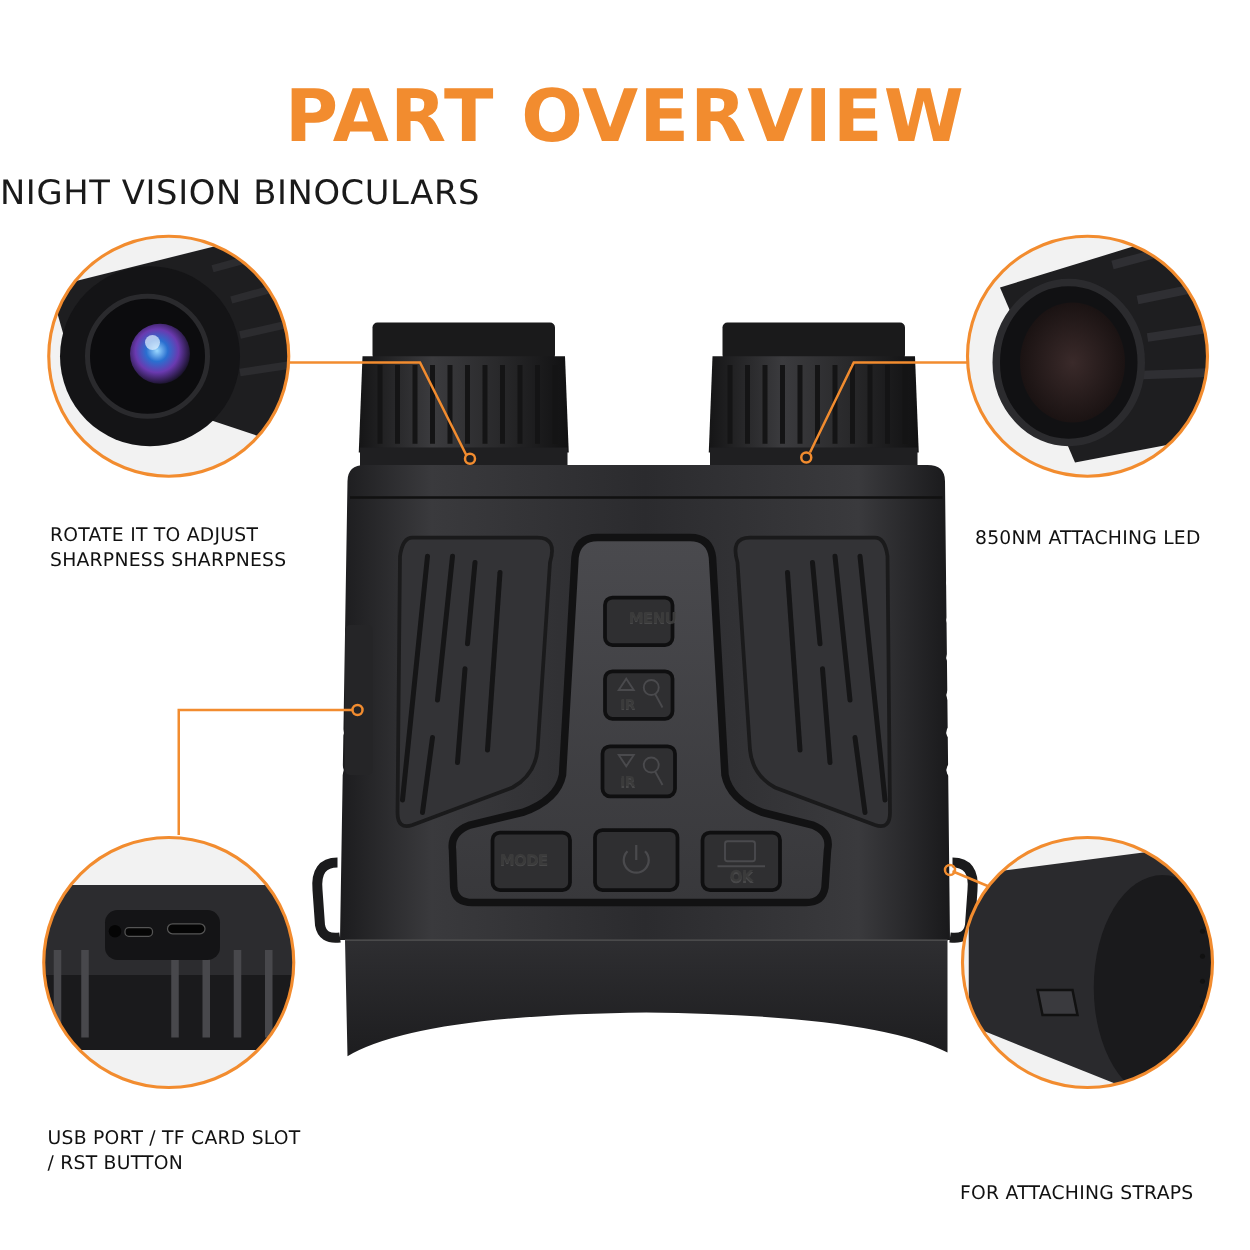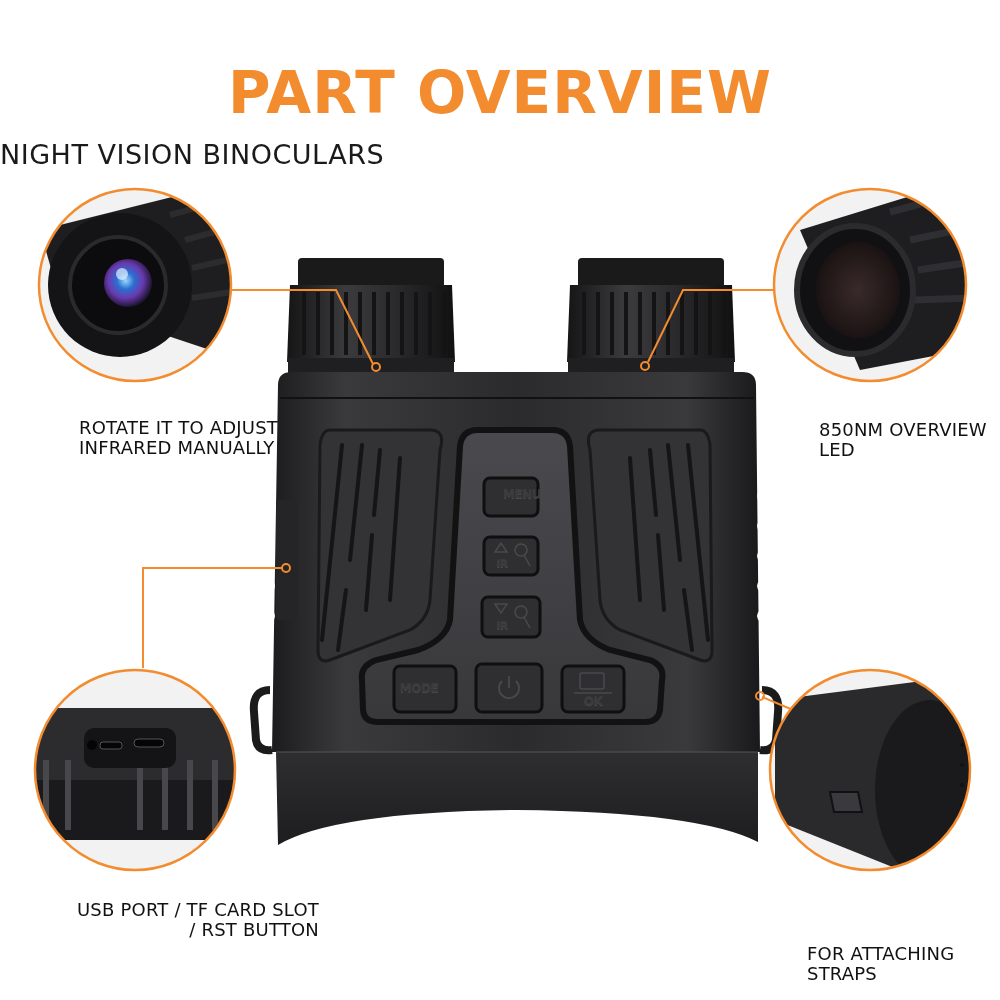--- a/index.html
+++ b/index.html
@@ -10,22 +10,22 @@
     position: absolute; left: 0; top: 58px; width: 1000px; text-align: center;
     font-family: "DejaVu Sans", sans-serif; font-weight: bold; font-size: 58px;
     color: #f28c2f; letter-spacing: 1px; line-height: 70px;
   }
   .subtitle {
     position: absolute; left: 0; top: 138px; width: 1000px; 
     font-family: "DejaVu Sans", sans-serif; font-size: 27px; color: #1a1a1a;
     line-height: 34px; letter-spacing: 0.5px;
   }
   .label {
-    position: absolute; font-family: "DejaVu Sans", sans-serif; font-size: 18px;
-    color: #111; line-height: 20px; font-weight: 500; letter-spacing: 0.2px; margin-left: 39px;
+    position: absolute; font-family: "DejaVu Sans", sans-serif; font-size: 15px;
+    color: #111; line-height: 20px; font-weight: 500; letter-spacing: 0.2px;
   }
 
   svg.art { position: absolute; left: 0; top: 0; width: 1000px; height: 1000px; }
   .btn-label {
     position: absolute; color: #3b3b3b; font-family: "DejaVu Sans", sans-serif;
     font-weight: bold; text-align: center; letter-spacing: -0.5px;
     text-shadow: 0 1px 0 rgba(120,120,120,0.35);
   }
 </style>
 </head>
@@ -269,24 +269,24 @@
 </svg>
 
 <div class="btn-label" style="left:484px;top:487px;width:76px;font-size:12px;">MENU</div>
 <div class="btn-label" style="left:490px;top:557px;width:24px;font-size:11px;">IR</div>
 <div class="btn-label" style="left:490px;top:619px;width:24px;font-size:11px;">IR</div>
 <div class="btn-label" style="left:394px;top:681px;width:50px;font-size:12px;">MODE</div>
 <div class="btn-label" style="left:562px;top:694px;width:62px;font-size:12px;">OK</div>
 
 <div class="label" style="left:40px;top:418px;">
   <div>ROTATE IT TO ADJUST</div>
-  <div>INFRARED MANUALLY</div>
+  <div>SHARPNESS SHARPNESS</div>
 </div>
 <div class="label" style="left:780px;top:420px;">
-  <div>850NM OVERVIEW LED</div>
-</div>
-<div class="label" style="left:38px;top:900px;text-align:right;">
+  <div>850NM ATTACHING LED</div>
+</div>
+<div class="label" style="left:38px;top:900px;">
   <div>USB PORT / TF CARD SLOT</div>
   <div>/ RST BUTTON</div>
 </div>
 <div class="label" style="left:768px;top:944px;">
   <div>FOR ATTACHING STRAPS</div>
 </div>
 
 </body></html>

